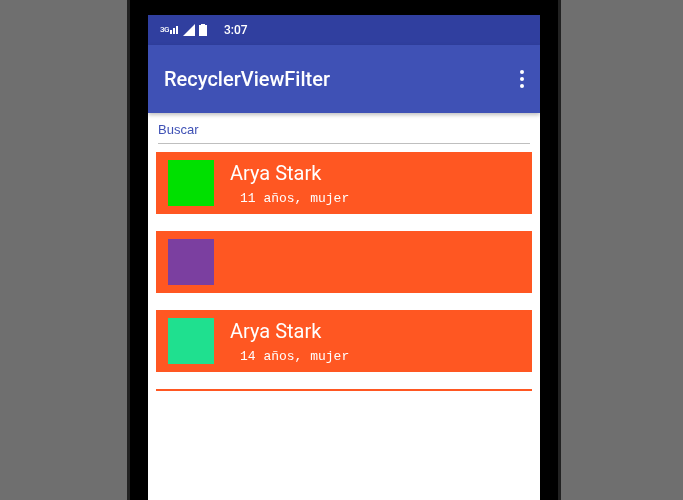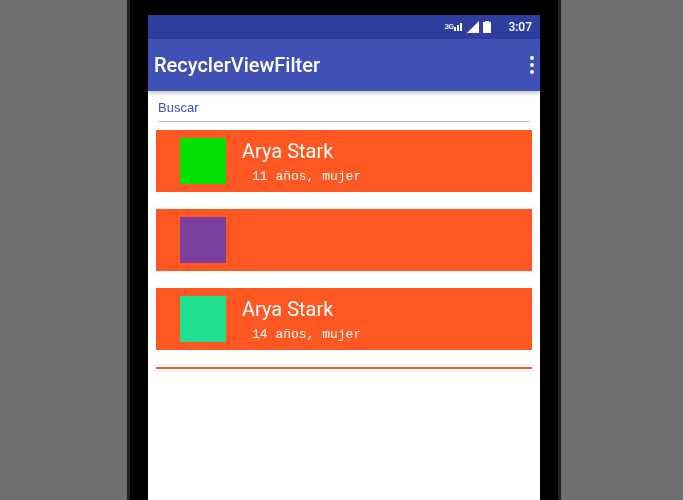--- a/index.html
+++ b/index.html
@@ -1,36 +1,36 @@
 <!DOCTYPE html>
 <html><head>
 <meta charset="utf-8">
 <style>
   html,body{margin:0;padding:0;width:683px;height:500px;background:#6f6f6f;font-family:Roboto,Arial,sans-serif;overflow:hidden;}
   .phone{position:absolute;left:130px;top:-35px;width:428px;height:700px;background:#000;border-radius:36px;box-shadow:0 0 0 3px #222;}
   .phone-inner{position:absolute;left:10px;top:10px;right:10px;bottom:10px;background:#000;border-radius:30px;}
   .screen{position:absolute;left:8px;right:8px;top:40px;bottom:10px;background:#fff;overflow:hidden;}
   
-  .status{height:24px;background:#303f9f;color:#fff;display:flex;align-items:center;justify-content:flex-end;padding:0 8px;font-size:12px;font-weight:500;}
+  .status{height:30px;background:#303f9f;color:#fff;display:flex;align-items:center;padding:0 8px;font-size:12px;font-weight:500;}
   .status .ico{margin-left:4px;display:inline-flex;align-items:center;}
   .status .txt{margin-left:17px;}
   .status .g3{font-size:8px;line-height:8px;letter-spacing:-0.5px;}
   
-  .appbar{height:52px;background:#3f51b5;color:#fff;display:flex;align-items:center;justify-content:space-between;padding:0 6px;box-shadow:0 2px 4px rgba(0,0,0,0.25);}
+  .appbar{height:68px;background:#3f51b5;color:#fff;display:flex;align-items:center;justify-content:space-between;padding:0 16px;box-shadow:0 2px 4px rgba(0,0,0,0.25);}
   .appbar .title{font-size:20px;font-weight:500;}
   .appbar .menu{font-size:20px;letter-spacing:0;line-height:0;}
   .dots{display:flex;flex-direction:column;gap:3px;}
   .dots span{width:4px;height:4px;background:#fff;border-radius:50%;}
   
   .search{padding:6px 10px 8px 10px;}
   .search input{width:100%;border:none;border-bottom:1px solid #bfbfbf;font-size:13px;color:#3f51b5;padding:2px 0 6px 0;outline:none;background:transparent;}
   .search input::placeholder{color:#3f51b5;}
   
   .list{padding:0 8px;}
-  .card{background:#ff5722;margin-bottom:17px;padding:8px 24px;display:flex;align-items:center;}
+  .card{background:#ff5722;margin-bottom:17px;padding:8px 12px;display:flex;align-items:center;}
   .swatch{width:46px;height:46px;flex:0 0 46px;margin-right:16px;}
   .cardtext{color:#fff;}
   .cardtext .name{font-size:20px;font-weight:400;}
   .cardtext .sub{font-size:13px;margin-top:6px;padding-left:10px;font-family:Liberation Mono, monospace;}
 </style>
 </head>
 <body>
 
 <div class="phone">
   <div class="phone-inner">

